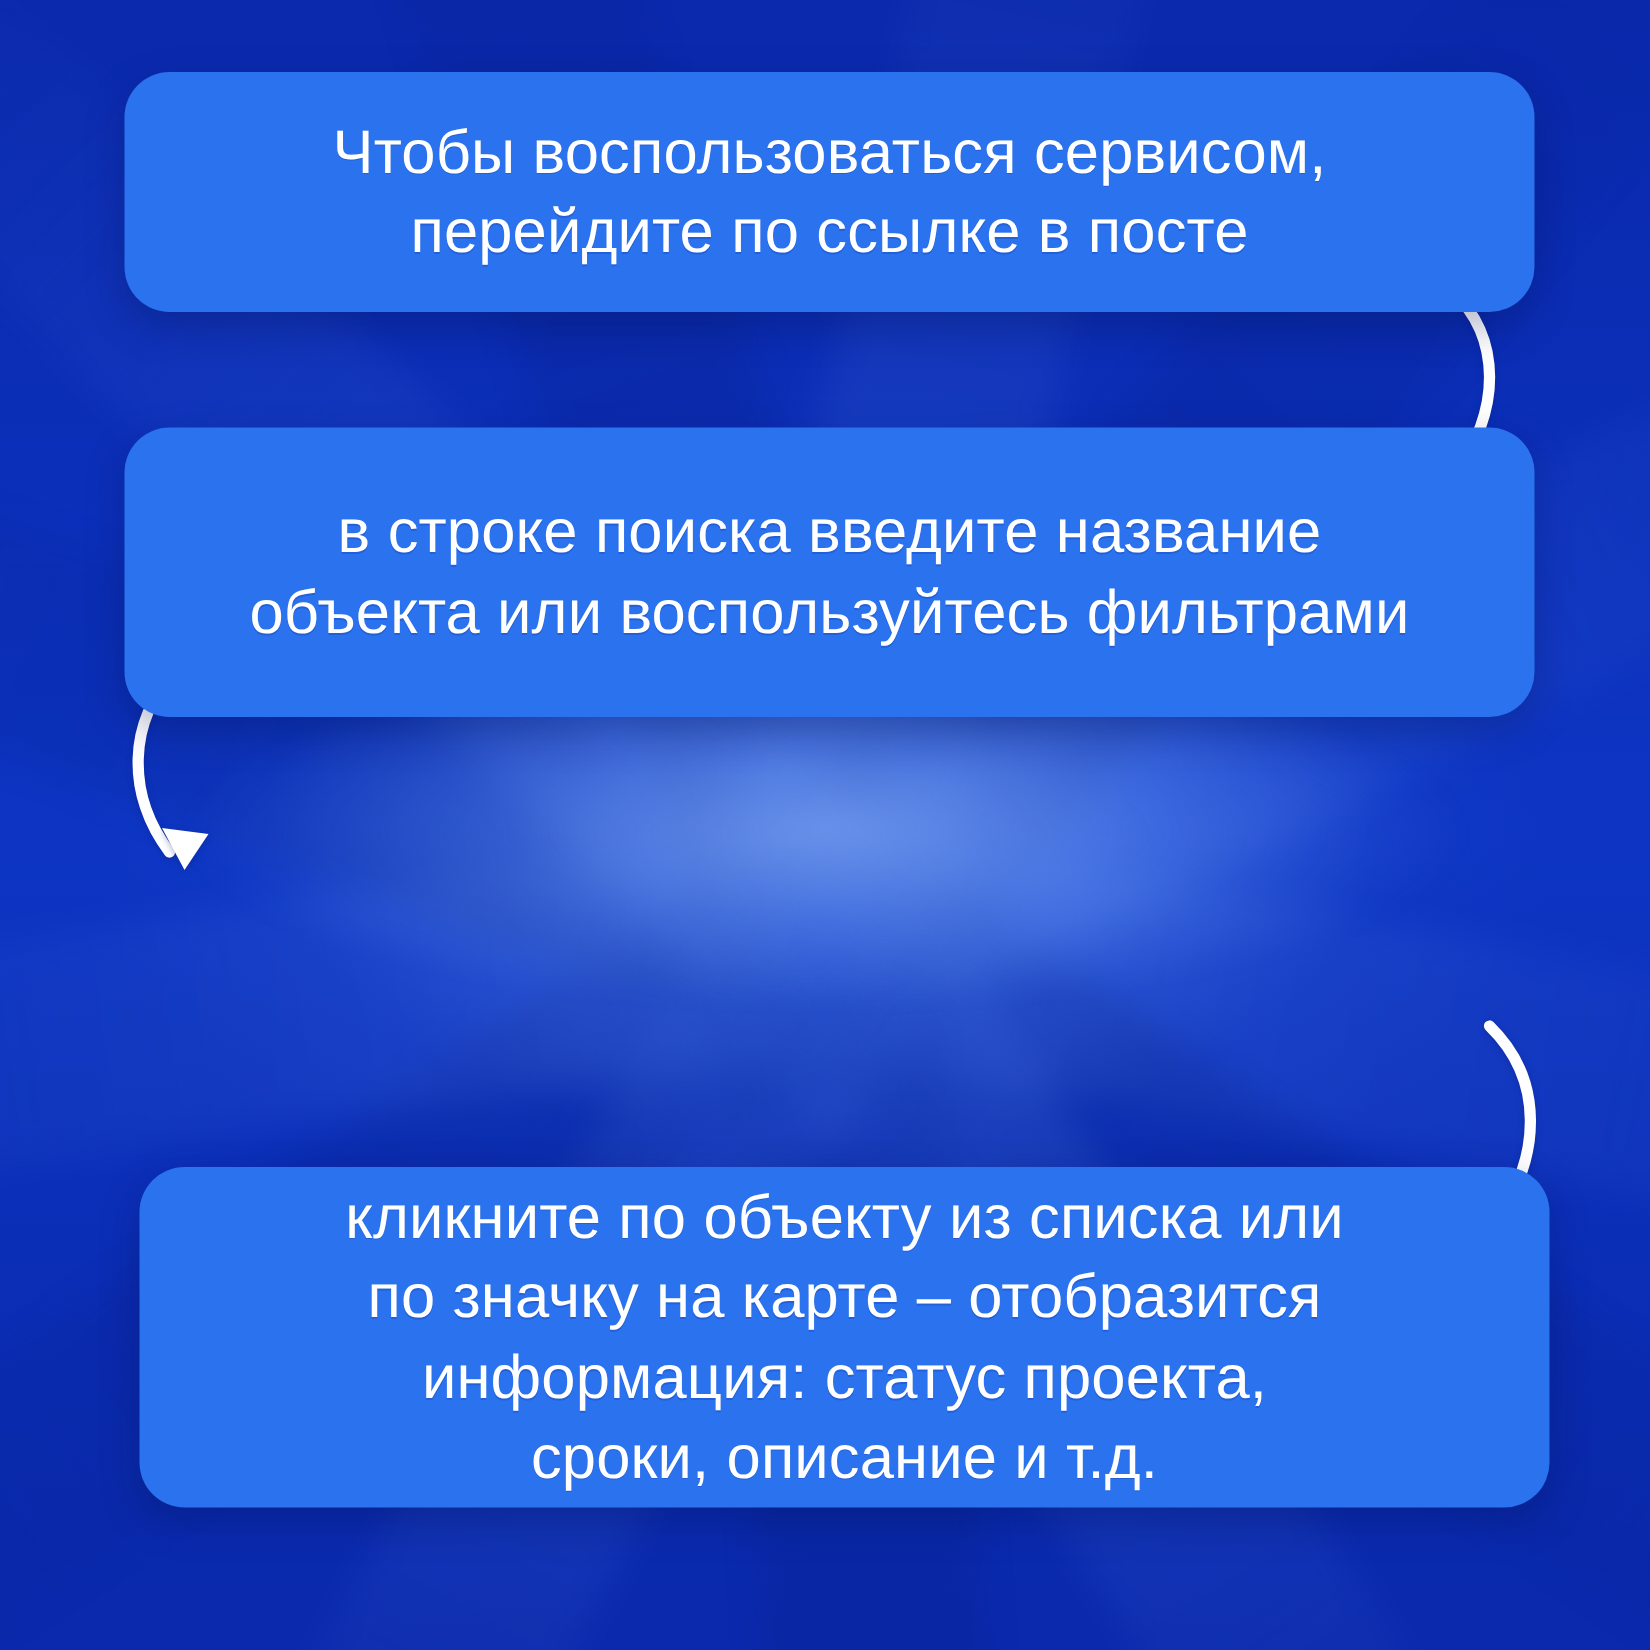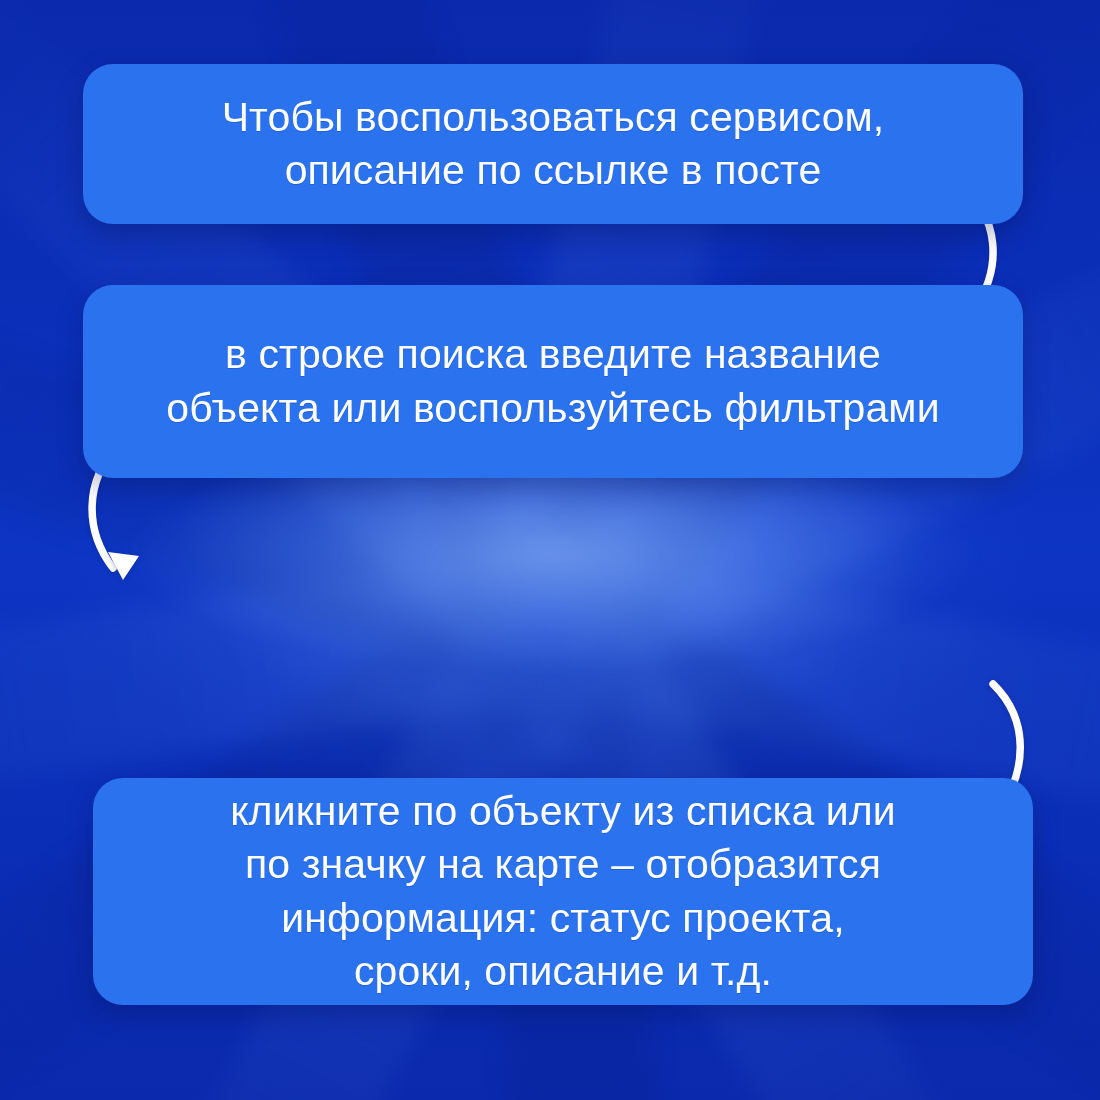--- a/index.html
+++ b/index.html
@@ -86,21 +86,21 @@
     margin: 0;
     font-size: 41px;
     line-height: 1.30;
     font-weight: 400;
     letter-spacing: 0.1px;
     font-stretch: condensed;
     text-shadow: 0 1px 0 rgba(10,40,150,0.25);
   }
   .card b { font-weight: 400; }
 
-  #card-1 { left: 83px;  top: 64px;  width: 940px; height: 160px; align-items: center; }
+  #card-1 { left: 83px;  top: 48px;  width: 940px; height: 160px; align-items: center; }
   #card-2 { left: 83px;  top: 285px; width: 940px; height: 193px; justify-content: center; }
   #card-3 { left: 83px;  top: 553px; width: 940px; height: 142px; }
   #card-4 { left: 83px;  top: 778px; width: 940px; height: 227px; margin-left: 10px; }
 
   
   .arrow-layer {
     position: absolute;
     inset: 0;
     pointer-events: none;
   }
@@ -144,21 +144,21 @@
       <polygon points="123,580 108,552 139,556" fill="#ffffff"></polygon>
     </g>
 
     <g>
       <path d="M993,684 C1030,720 1027,772 998,812" fill="none" stroke="#ffffff" stroke-width="7.5" stroke-linecap="round"></path>
       <polygon points="996,824 981,796 1012,799" fill="#ffffff"></polygon>
     </g>
   </svg>
 
   <div class="card" id="card-1">
-    <p><span>Чтобы воспользоваться сервисом,</span><br><span>описание </span><b>по ссылке в посте</b></p>
+    <p><span>Чтобы воспользоваться сервисом,</span><br><span>перейдите </span><b>по ссылке в посте</b></p>
   </div>
 
   <div class="card" id="card-2">
     <p><span>в </span><b>строке поиска</b><span> введите название</span><br><span>объекта или воспользуйтесь фильтрами</span><br></p>
   </div>
 
 
   <div class="card" id="card-4">
     <p><span>кликните по объекту из списка или</span><br><span>по значку на карте – </span><b>отобразится</b><br><b>информация</b><span>: статус проекта,</span><br><span>сроки, описание и т.д.</span></p>
   </div>

